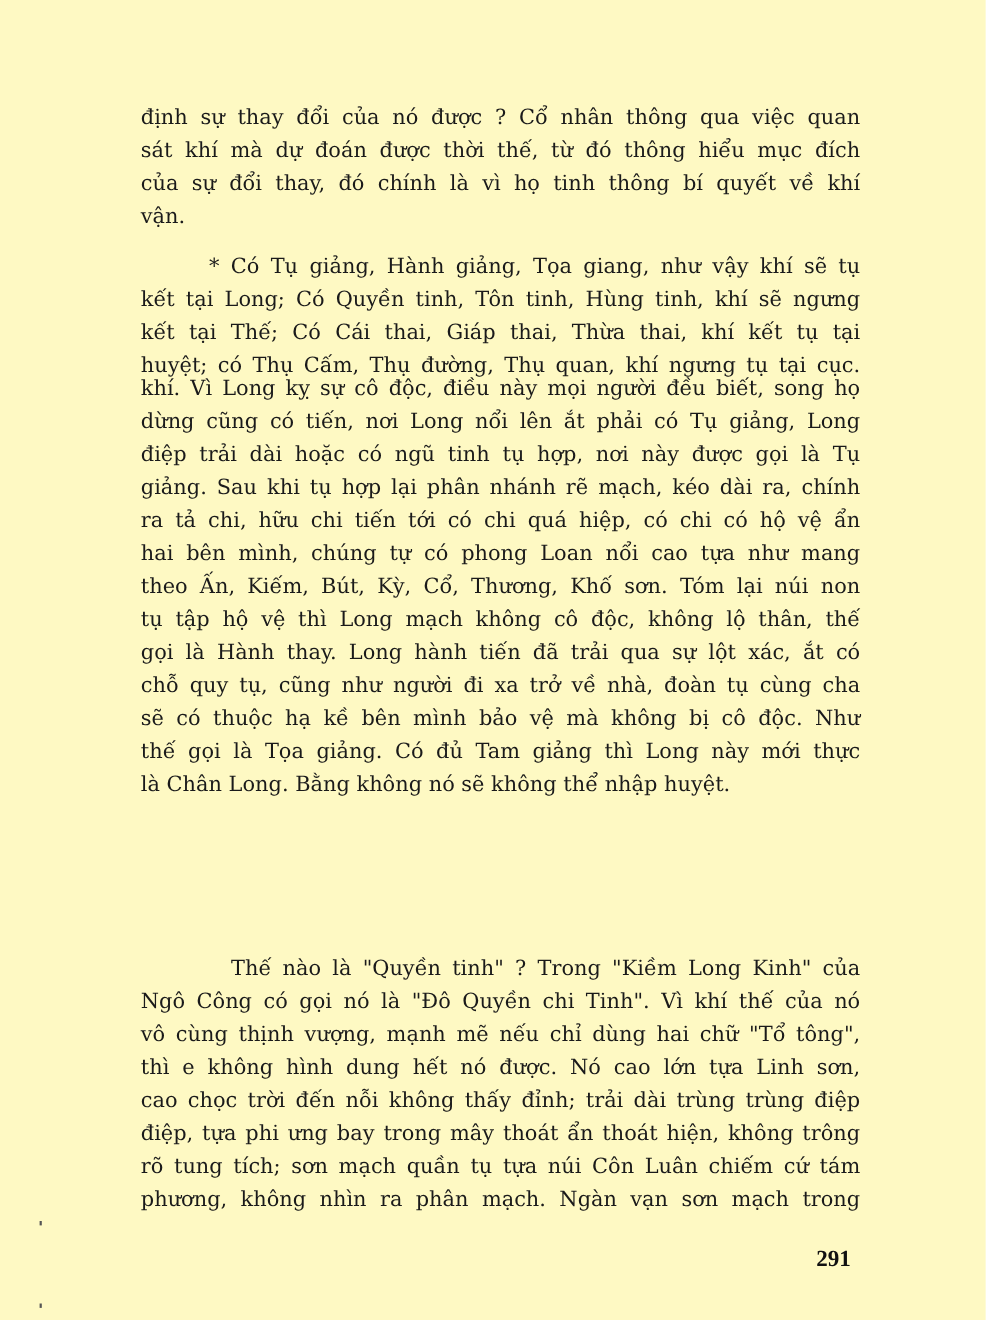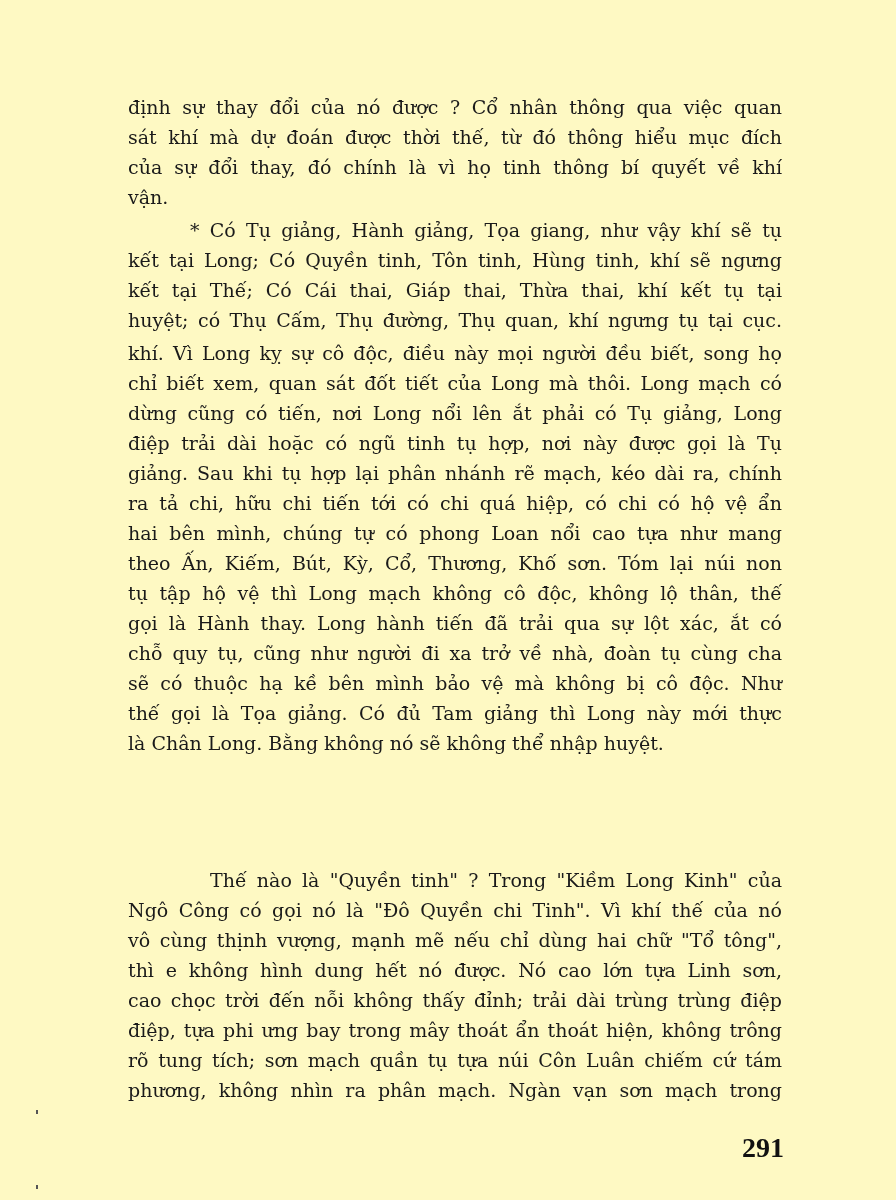--- a/index.html
+++ b/index.html
@@ -1,23 +1,23 @@
 <!DOCTYPE html>
 <html><head>
 <meta charset="utf-8">
 <style>
   html, body { margin:0; padding:0; background:#ffffff; }
   body { width:896px; height:1200px; position:relative; overflow:hidden; }
   .page { position:absolute; left:0; top:0; width:896px; height:1200px; background:#fef9c3; }
   .text { position:absolute; left:128px; width:654px; font-family:"DejaVu Serif", serif; font-size:19px; color:#1a1a1a; }
   .line { height:30px; line-height:30px; white-space:nowrap; text-align:justify; text-align-last:justify; display:block; }
   .line.last { text-align-last:left; }
-  .indent-star { padding-left:62px; }
+  .indent-star { padding-left:62px;margin-top:12px; }
   .indent-para { padding-left:82px; }
-  .page-number { position:absolute; left:742px; top:1132px; font-family:"Liberation Serif", serif; font-weight:bold; font-size:28px; color:#111; }
+  .page-number { position:absolute; left:742px; top:1132px; font-family:"Liberation Serif", serif; font-weight:bold; font-size:21px; color:#111; }
   .speck { position:absolute; width:2px; height:4px; background:#555; }
 </style>
 </head>
 <body>
 
 <div class="page">
 
   <div class="text" style="top:92px;">
     <span class="line">định sự thay đổi của nó được ? Cổ nhân thông qua việc quan</span>
     <span class="line">sát khí mà dự đoán được thời thế, từ đó thông hiểu mục đích</span>
@@ -27,21 +27,20 @@
 
   <div class="text" style="top:215px;">
     <span class="line indent-star">* Có Tụ giảng, Hành giảng, Tọa giang, như vậy khí sẽ tụ</span>
     <span class="line">kết tại Long; Có Quyền tinh, Tôn tinh, Hùng tinh, khí sẽ ngưng</span>
     <span class="line">kết tại Thế; Có Cái thai, Giáp thai, Thừa thai, khí kết tụ tại</span>
     <span class="line">huyệt; có Thụ Cấm, Thụ đường, Thụ quan, khí ngưng tụ tại cục.</span>
   </div>
 
   <div class="text" style="top:338px;">
     <span class="line">khí. Vì Long kỵ sự cô độc, điều này mọi người đều biết, song họ</span>
-    <span class="line">chỉ biết xem, quan sát đốt tiết của Long mà thôi. Long mạch có</span>
     <span class="line">dừng cũng có tiến, nơi Long nổi lên ắt phải có Tụ giảng, Long</span>
     <span class="line">điệp trải dài hoặc có ngũ tinh tụ hợp, nơi này được gọi là Tụ</span>
     <span class="line">giảng. Sau khi tụ hợp lại phân nhánh rẽ mạch, kéo dài ra, chính</span>
     <span class="line">ra tả chi, hữu chi tiến tới có chi quá hiệp, có chi có hộ vệ ẩn</span>
     <span class="line">hai bên mình, chúng tự có phong Loan nổi cao tựa như mang</span>
     <span class="line">theo Ấn, Kiếm, Bút, Kỳ, Cổ, Thương, Khố sơn. Tóm lại núi non</span>
     <span class="line">tụ tập hộ vệ thì Long mạch không cô độc, không lộ thân, thế</span>
     <span class="line">gọi là Hành thay. Long hành tiến đã trải qua sự lột xác, ắt có</span>
     <span class="line">chỗ quy tụ, cũng như người đi xa trở về nhà, đoàn tụ cùng cha</span>
     <span class="line">sẽ có thuộc hạ kề bên mình bảo vệ mà không bị cô độc. Như</span>

